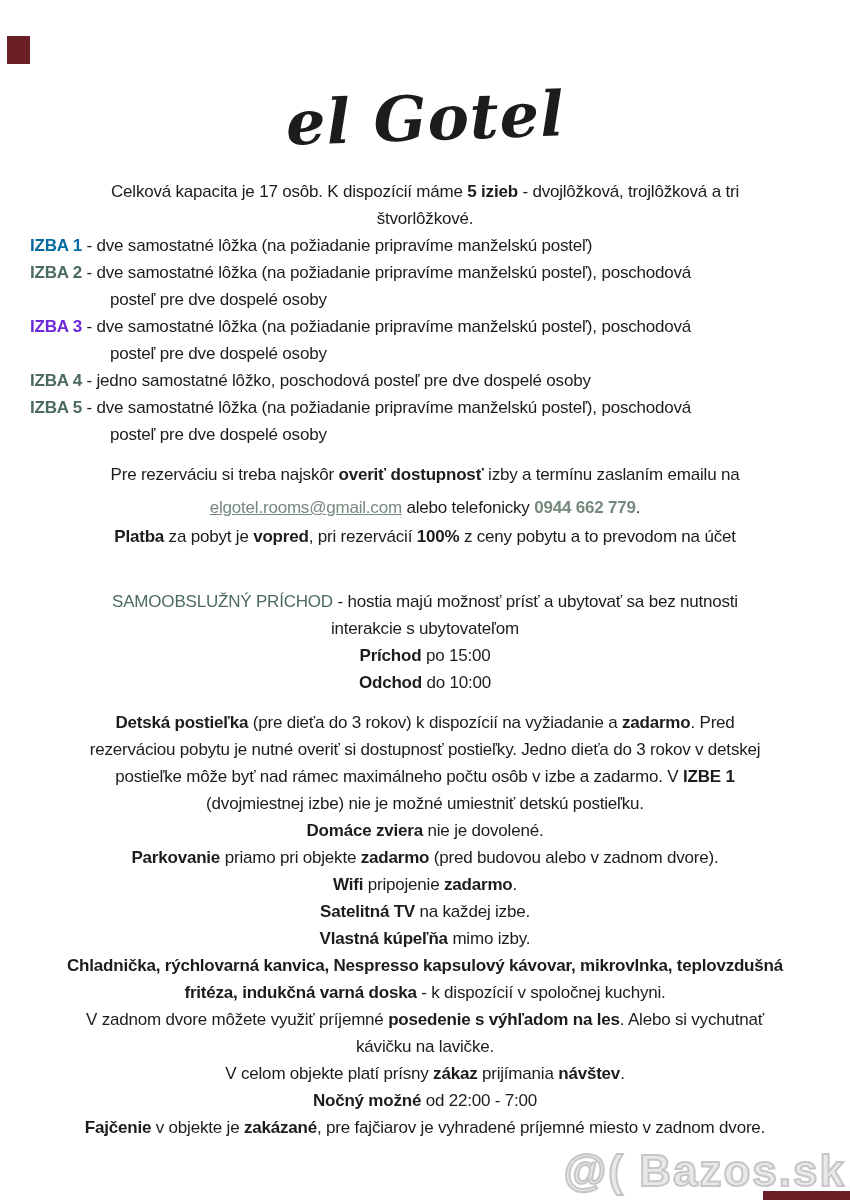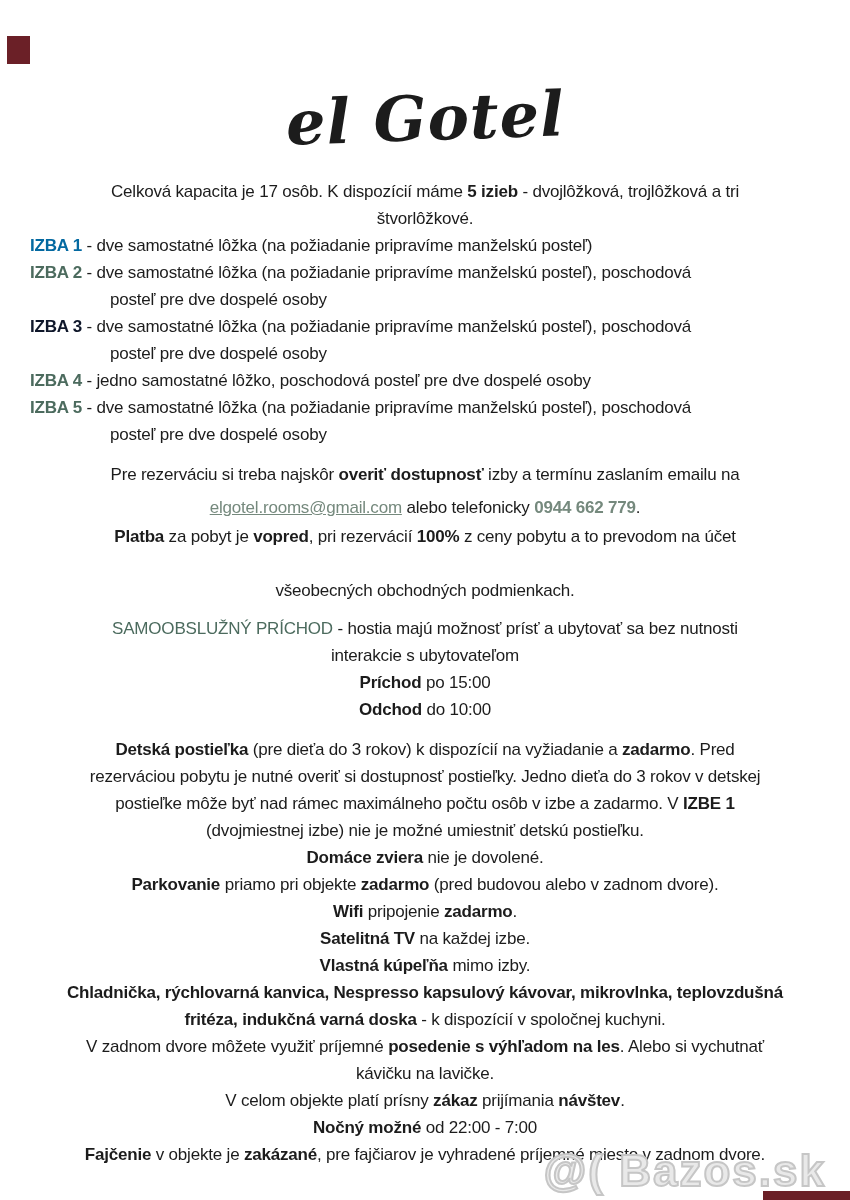--- a/index.html
+++ b/index.html
@@ -41,21 +41,21 @@
   .rooms{text-align:left;}
   .room{padding-left:80px;text-indent:-80px;}
 
   .reservation-intro{margin-top:13px;}
   .contact{margin-top:6px;margin-bottom:2px;}
   .selfcheck{margin-top:11px;}
   .crib{margin-top:13px;}
 
   .watermark{
     position:absolute;
-    right:24px;bottom:4px;
+    right:4px;bottom:4px;
     font-size:44px;
     font-weight:bold;
     letter-spacing:2px;
     color:#e9e9e9;
     -webkit-text-stroke:2px var(--watermark_stroke,#c6c6c6);
     white-space:nowrap;
   }
   .corner-tl{
     position:absolute;left:7px;top:36px;
     width:23px;height:28px;
@@ -78,32 +78,32 @@
     <span>el Gotel</span>
   </div>
 
   <div class="content">
 
     <p class="intro"><span>Celková kapacita je 17 osôb. K dispozícií máme </span><span class="b">5 izieb</span><span> - dvojlôžková, trojlôžková a tri</span><br><span>štvorlôžkové.</span></p>
 
     <div class="rooms">
       <p class="room"><span class="b" style="color: #0369a1;">IZBA 1</span><span> - dve samostatné lôžka (na požiadanie pripravíme manželskú posteľ)</span></p>
       <p class="room"><span class="b" style="color: rgb(76, 107, 94);">IZBA 2</span><span> - dve samostatné lôžka (na požiadanie pripravíme manželskú posteľ), poschodová</span><br><span>posteľ pre dve dospelé osoby</span></p>
-      <p class="room"><span class="b" style="color: #0f172a;">IZBA 3</span><span> - dve samostatné lôžka (na požiadanie pripravíme manželskú posteľ), poschodová</span><br><span>posteľ pre dve dospelé osoby</span></p>
+      <p class="room"><span class="b" style="color: #6d28d9;">IZBA 3</span><span> - dve samostatné lôžka (na požiadanie pripravíme manželskú posteľ), poschodová</span><br><span>posteľ pre dve dospelé osoby</span></p>
       <p class="room"><span class="b" style="color: rgb(76, 107, 94);">IZBA 4</span><span> - jedno samostatné lôžko, poschodová posteľ pre dve dospelé osoby</span></p>
       <p class="room"><span class="b" style="color: rgb(76, 107, 94);">IZBA 5</span><span> - dve samostatné lôžka (na požiadanie pripravíme manželskú posteľ), poschodová</span><br><span>posteľ pre dve dospelé osoby</span></p>
     </div>
 
     <p class="reservation-intro"><span>Pre rezerváciu si treba najskôr </span><span class="b">overiť dostupnosť</span><span> izby a termínu zaslaním emailu na</span></p>
 
     <p class="contact">
       <a href="#" class="u accent2">elgotel.rooms@gmail.com</a><span> alebo telefonicky </span><span class="b accent2">0944 662 779</span><span>.</span>
     </p>
 
-    <p><span class="b">Platba</span><span> za pobyt je </span><span class="b">vopred</span><span>, pri rezervácií </span><span class="b">100%</span><span> z ceny pobytu a to prevodom na účet</span><br><br><span>všeobecných obchodných podmienkach.</span></p>
+    <p><span class="b">Platba</span><span> za pobyt je </span><span class="b">vopred</span><span>, pri rezervácií </span><span class="b">100%</span><span> z ceny pobytu a to prevodom na účet</span><br><br></p>
 
     <p class="selfcheck"><span style="color: rgb(76, 107, 94);">SAMOOBSLUŽNÝ PRÍCHOD</span><span> - hostia majú možnosť prísť a ubytovať sa bez nutnosti</span><br><span>interakcie s ubytovateľom</span></p>
     <p><span class="b">Príchod</span><span> po 15:00</span></p>
     <p><span class="b">Odchod</span><span> do 10:00</span></p>
 
     <p class="crib"><span class="b">Detská postieľka</span><span> (pre dieťa do 3 rokov) k dispozícií na vyžiadanie a </span><span class="b">zadarmo</span><span>. Pred</span><br><span>rezerváciou pobytu je nutné overiť si dostupnosť postieľky. Jedno dieťa do 3 rokov v detskej</span><br><span>postieľke môže byť nad rámec maximálneho počtu osôb v izbe a zadarmo. V </span><span class="b">IZBE 1</span><br><span>(dvojmiestnej izbe) nie je možné umiestniť detskú postieľku.</span></p>
     <p><span class="b">Domáce zviera</span><span> nie je dovolené.</span></p>
     <p><span class="b">Parkovanie</span><span> priamo pri objekte </span><span class="b">zadarmo</span><span> (pred budovou alebo v zadnom dvore).</span></p>
     <p><span class="b">Wifi</span><span> pripojenie </span><span class="b">zadarmo</span><span>.</span></p>
     <p><span class="b">Satelitná TV</span><span> na každej izbe.</span></p>

